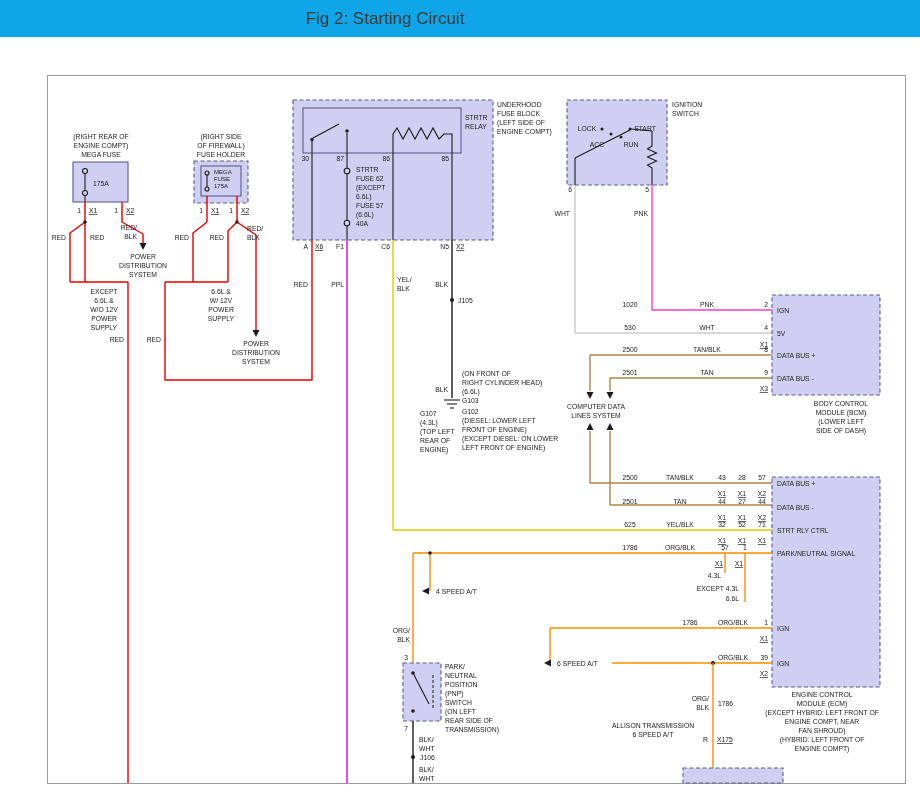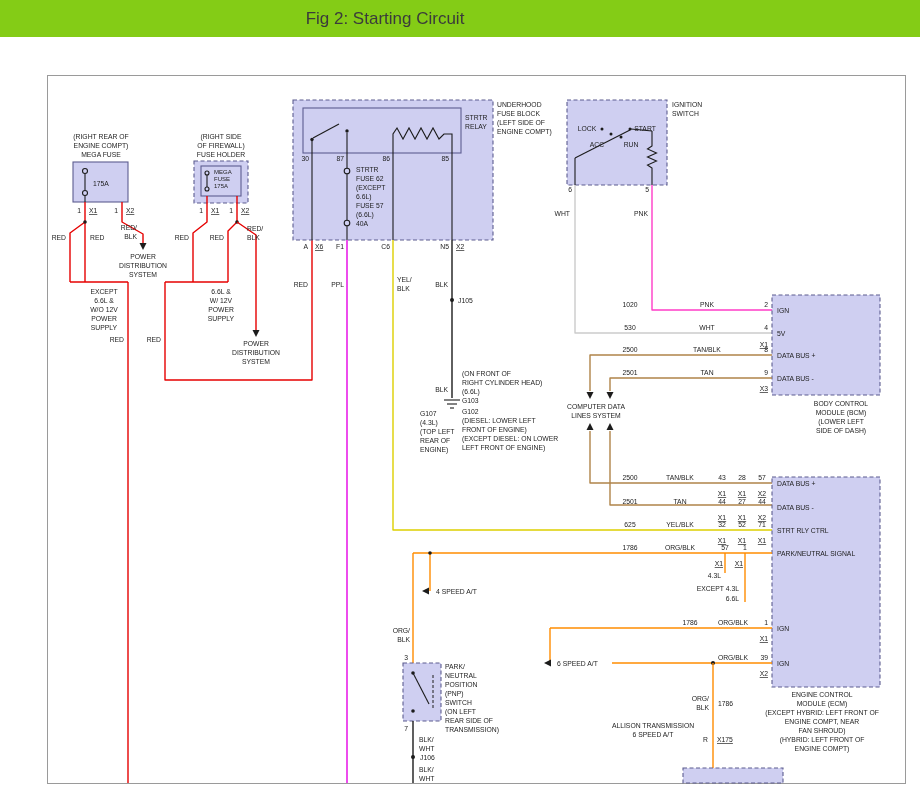--- a/index.html
+++ b/index.html
@@ -1,18 +1,18 @@
 <!DOCTYPE html>
 <html><head>
 <meta charset="utf-8">
 <style>
   html,body{margin:0;padding:0;}
   body{width:920px;height:804px;background:#ffffff;position:relative;overflow:hidden;
        font-family:"Liberation Sans",sans-serif;}
-  .header{position:absolute;top:0;left:0;width:920px;height:37px;background:#84cc16;}
+  .header{position:absolute;top:0;left:0;width:920px;height:37px;background:#0ea5e9;}
   .header .title{position:absolute;left:385px;top:50%;transform:translate(-50%,-50%);
        font-size:17px;color:#3b3b3b;white-space:nowrap;}
   svg{position:absolute;top:0;left:0;}
   text{font-size:6.8px;fill:#1c1c1c;font-family:"Liberation Sans",sans-serif;}
   .s{font-size:6px;}
   .mid{text-anchor:middle;} .end{text-anchor:end;} .ul{text-decoration:underline;}
   .box{fill:#cfcff1;stroke:#5d5d90;stroke-width:1.1;}
   .dash{stroke-dasharray:4 2.5;}
   .sym{fill:none;stroke:#1c1c1c;stroke-width:1.1;}
   .symd{fill:none;stroke:#1c1c1c;stroke-width:1;stroke-dasharray:3 2;}

